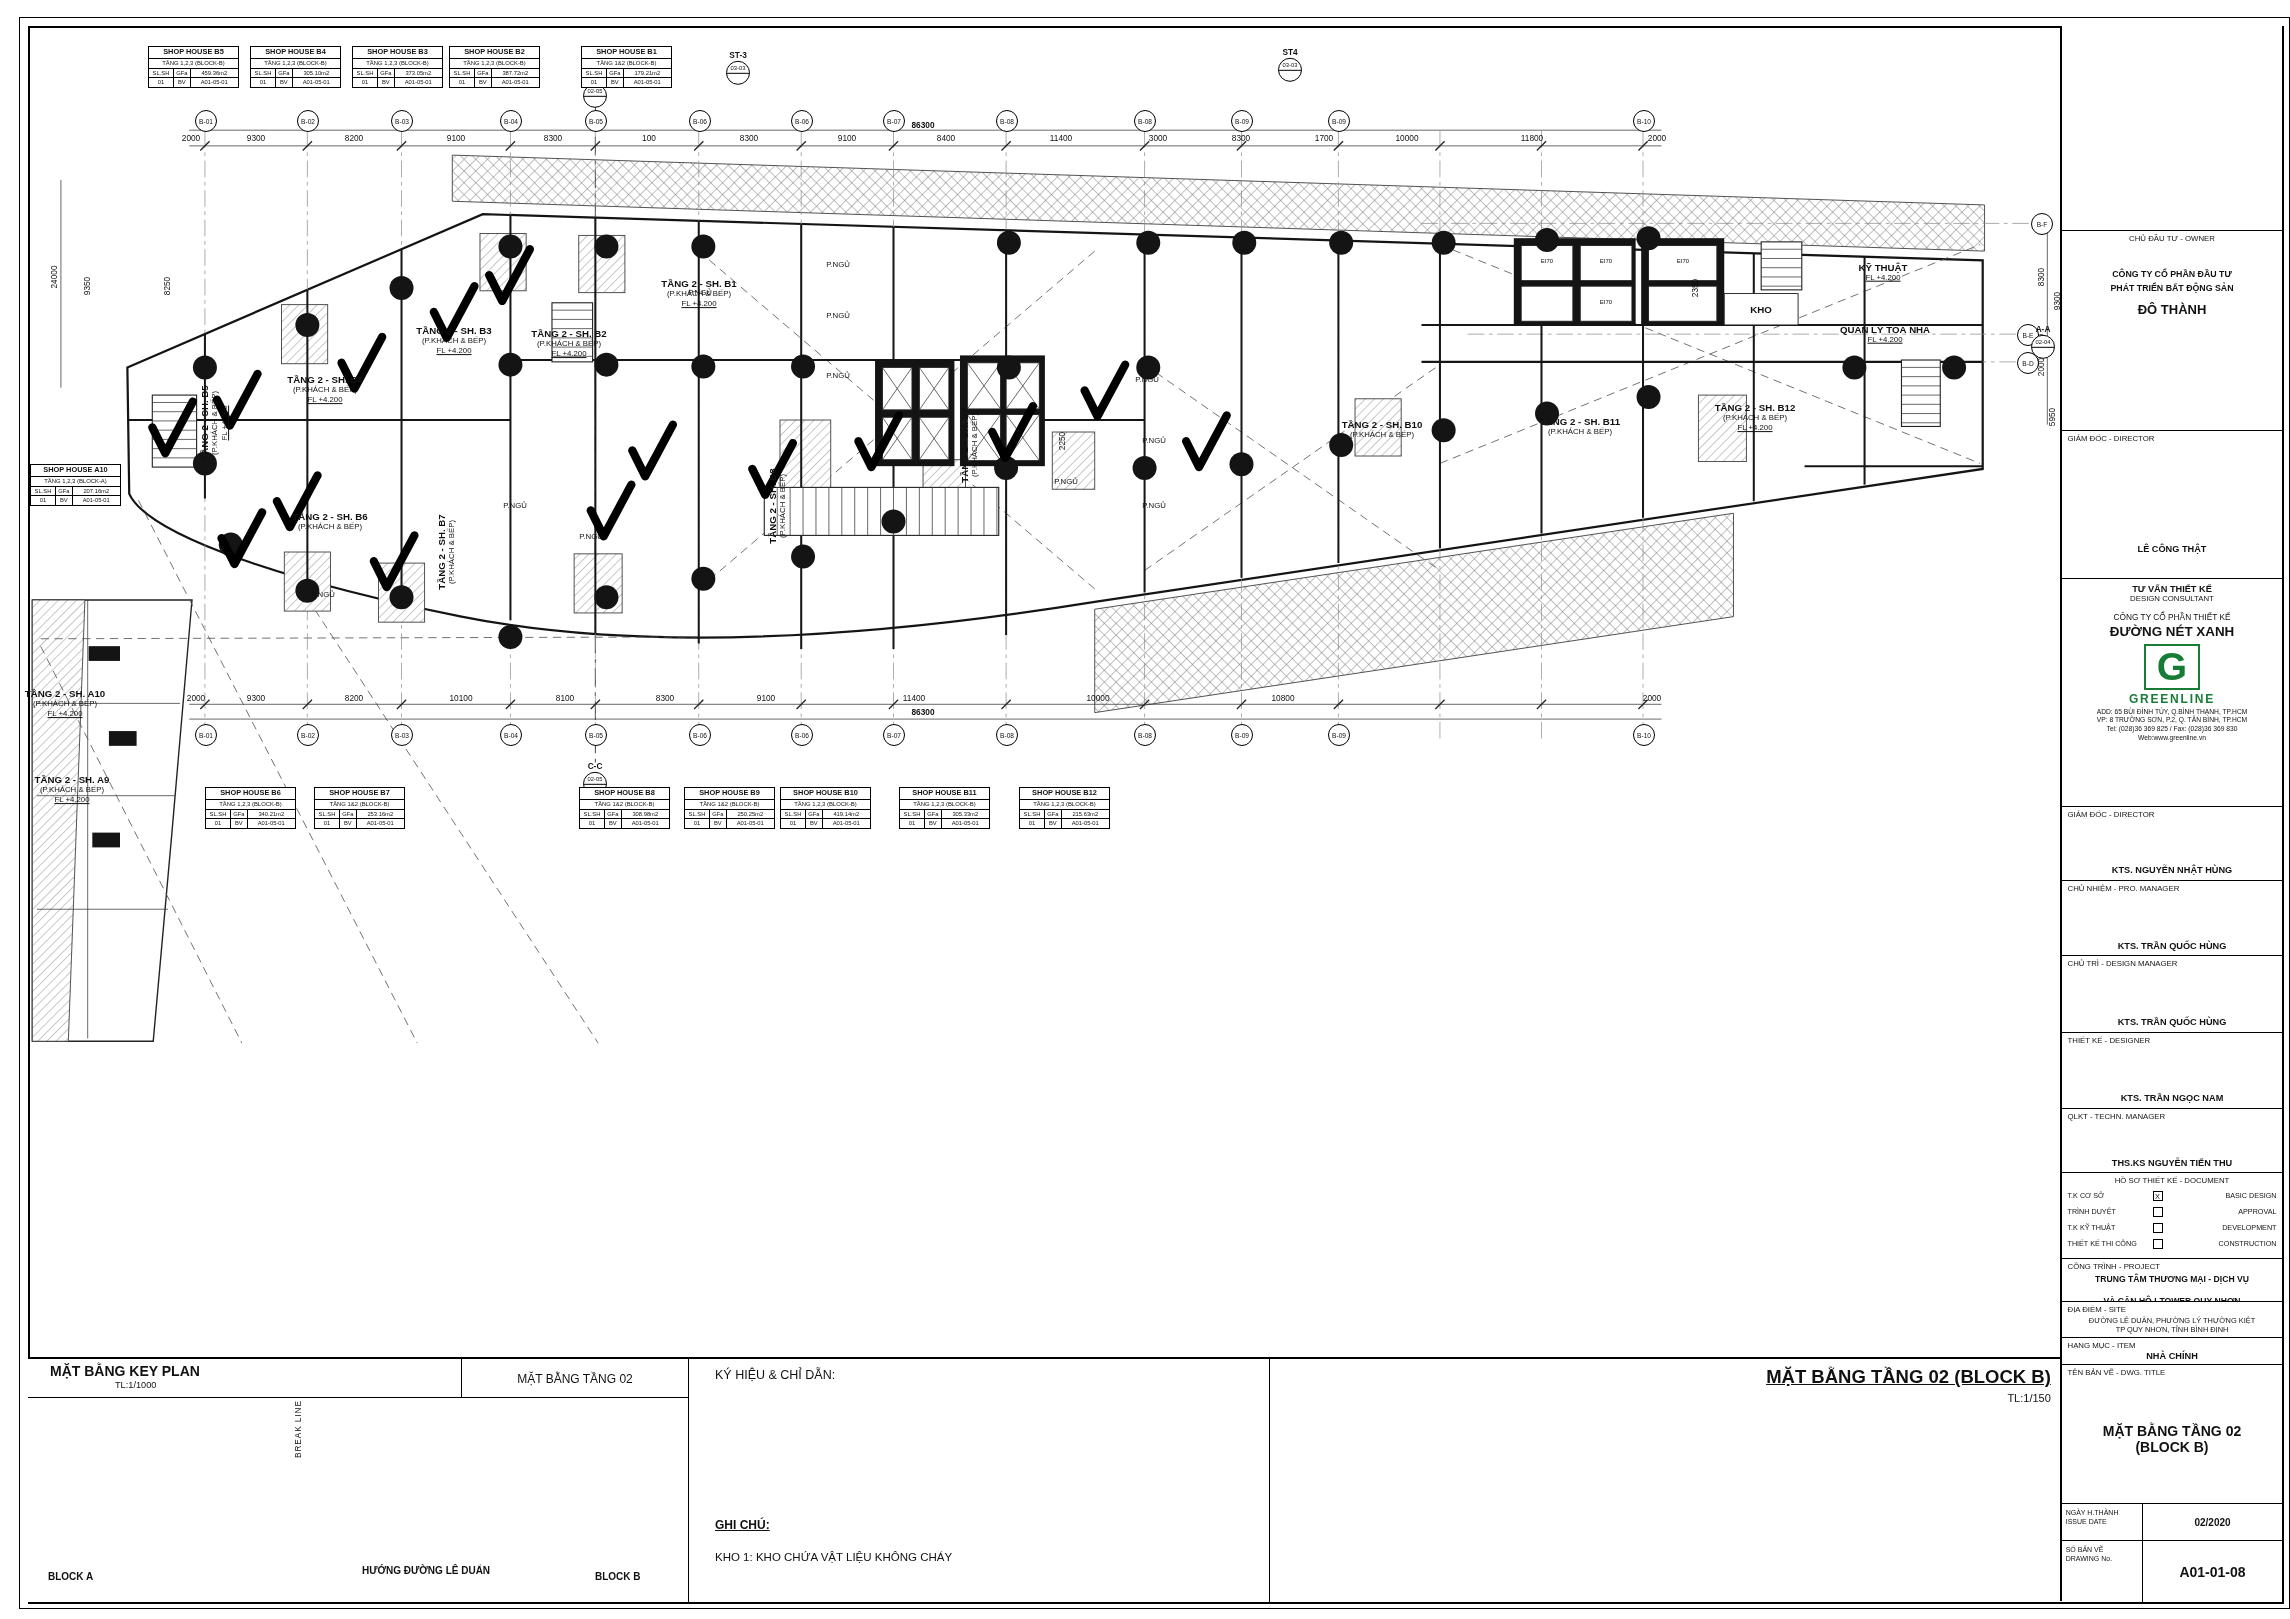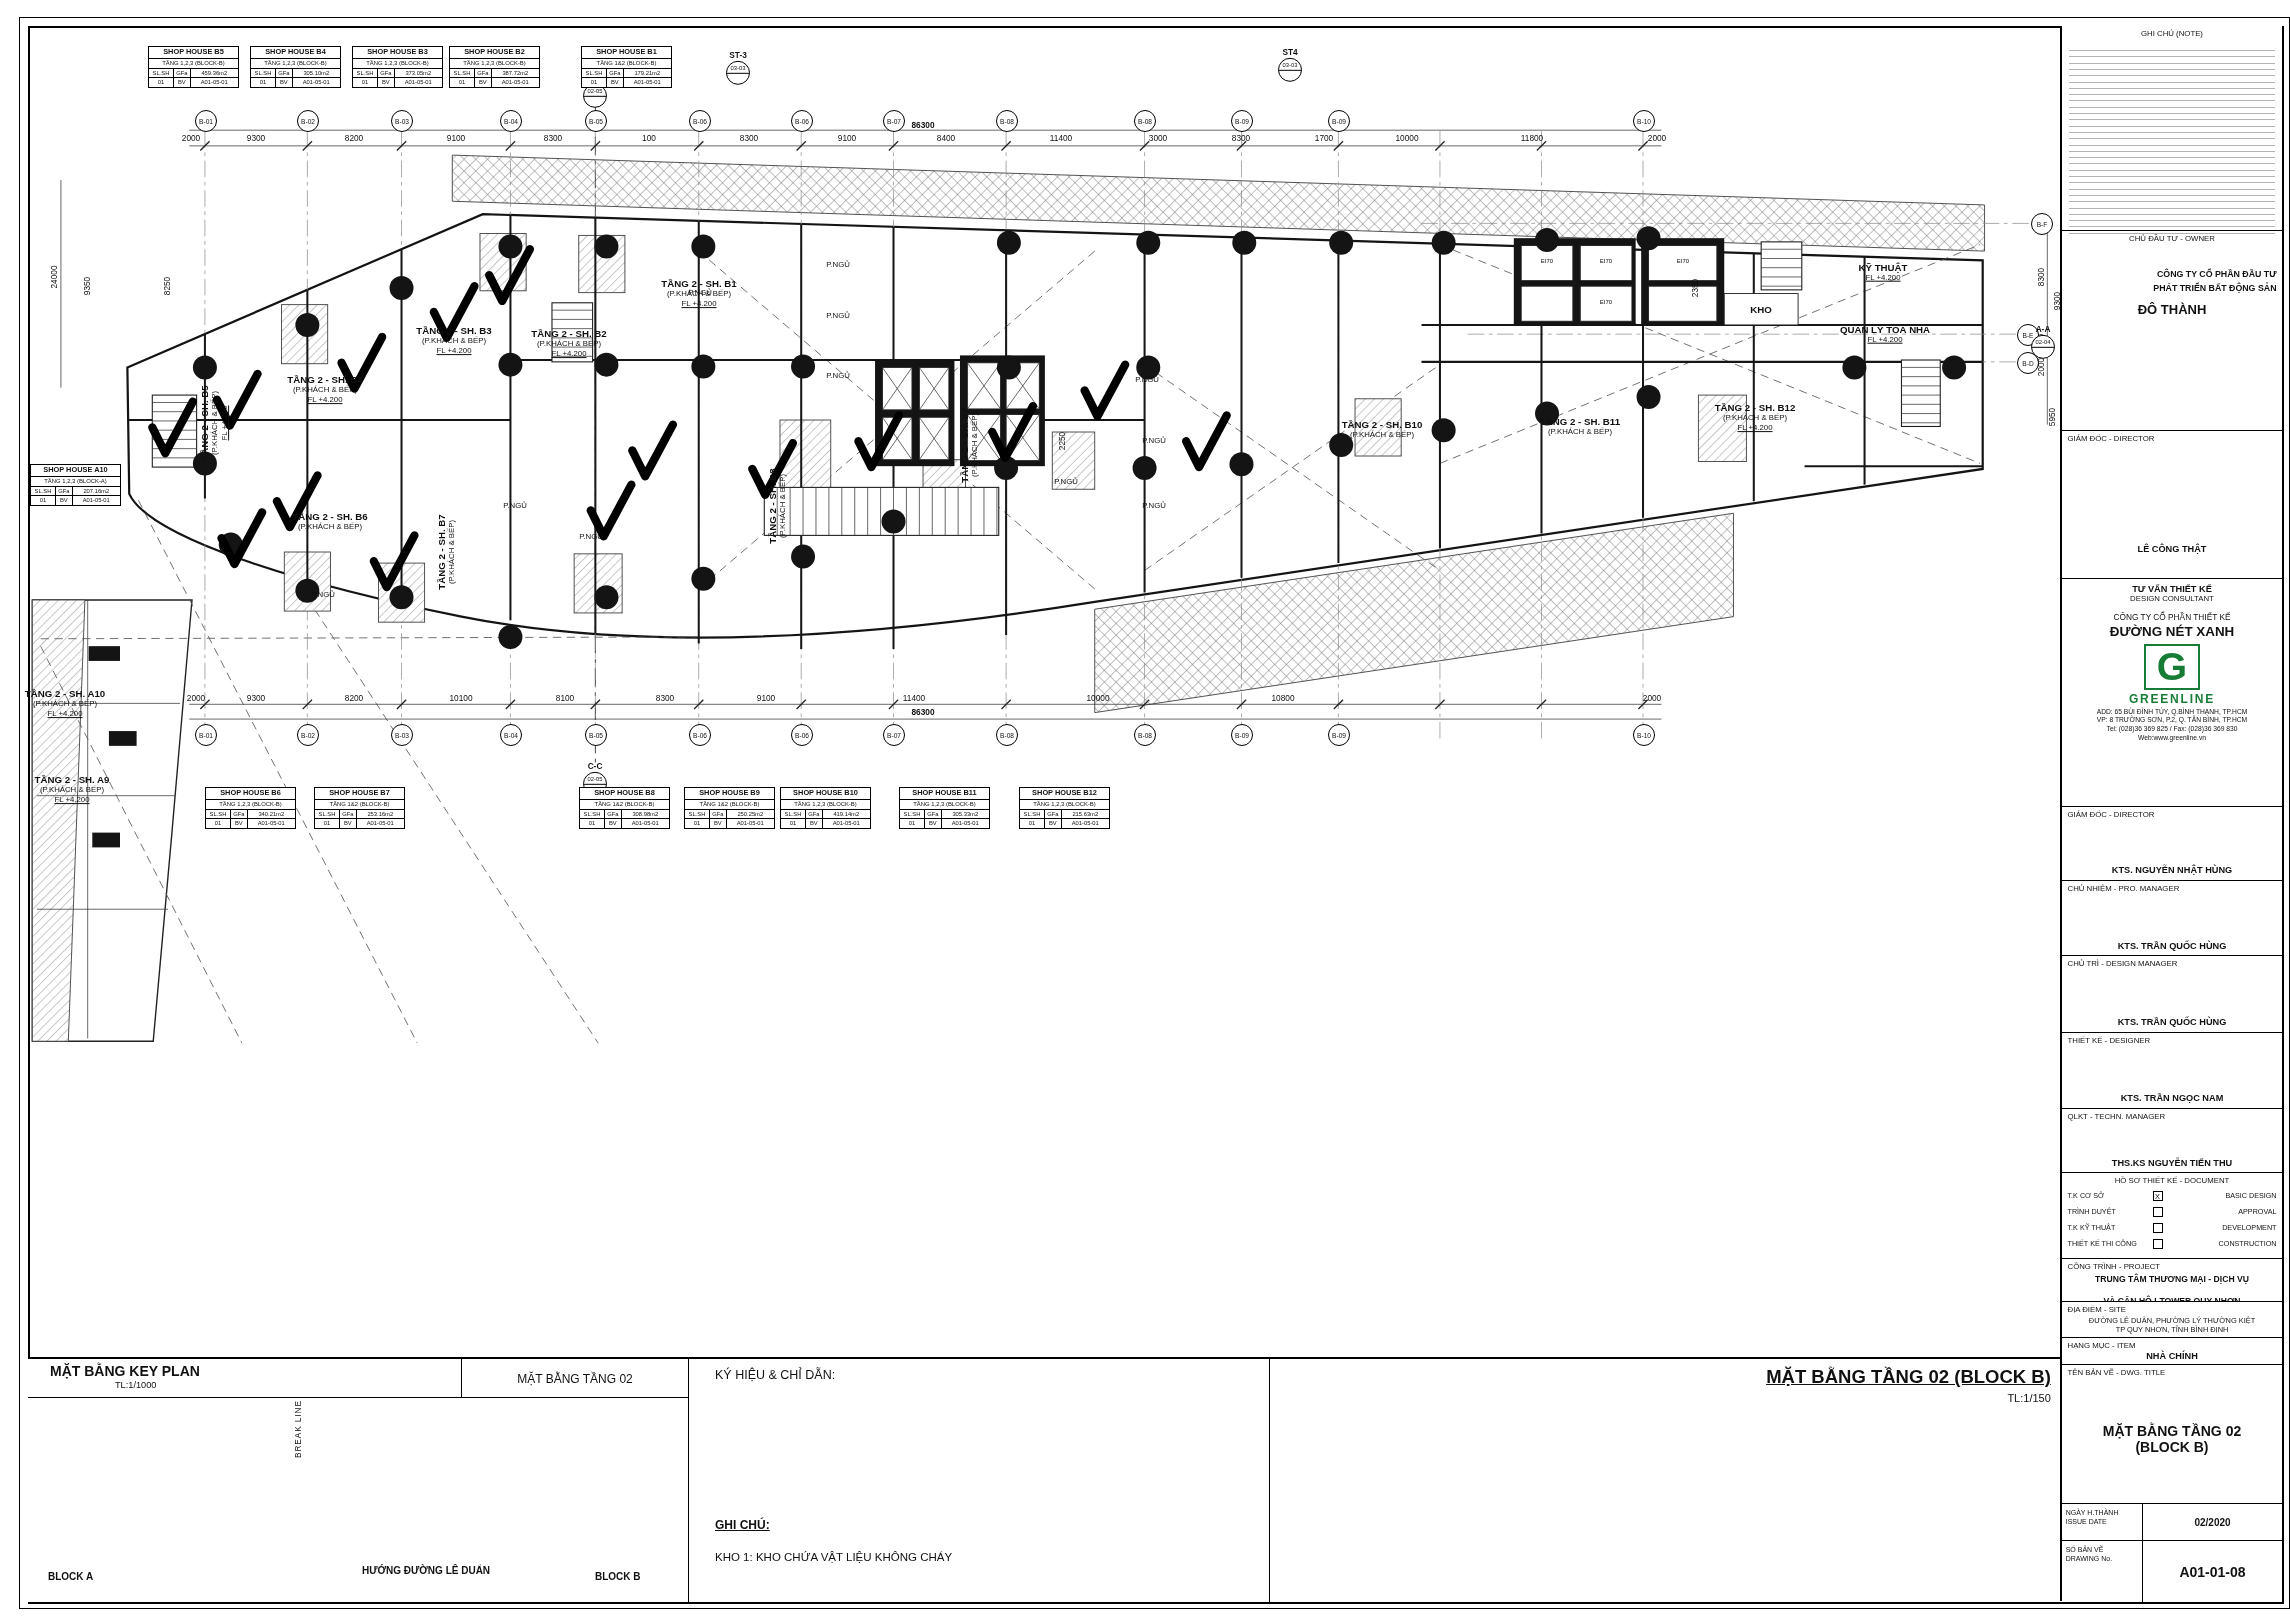--- a/index.html
+++ b/index.html
@@ -48,21 +48,21 @@
   .kpa{fill:#fff;stroke:#222;stroke-width:1.5}
   .kpb{stroke:#222;stroke-width:1.5}
   
   .tb{position:absolute;left:2060px;top:26px;width:222px;height:1575px;border-left:2.2px solid #000;background:#fff;box-sizing:border-box}
   .tbs{position:absolute;left:0;right:0;border-top:1.1px solid #000;box-sizing:border-box;padding:2.8px 5.5px;overflow:hidden}
   .tbs.nt{border-top:none}
   .tbh{font-size:7.8px}
   .c{text-align:center}
   .notelines{position:absolute;left:7.4px;right:7.4px;top:22px;bottom:7.4px;opacity:.75;
     background:repeating-linear-gradient(#fff 0 2px,#9a9a9a 2px 3px,#fff 3px 6.3px)}
-  .own1{font-size:8.8px;font-weight:bold;text-align:right;margin-top:4.6px}
+  .own1{font-size:8.8px;font-weight:bold;text-align:center;margin-top:4.6px}
   .own1a{margin-top:26px}
   .own2{font-size:13px;font-weight:bold;text-align:center;margin-top:8.3px}
   .pname{position:absolute;bottom:5.5px;left:0;right:0;text-align:center;font-weight:bold;font-size:9.2px}
   .ch1{font-size:9.2px;font-weight:bold;margin-top:1.8px}
   .ch2{font-size:7.8px}
   .cl1{font-size:8.3px;margin-top:9.2px}
   .cl2{font-size:13.4px;font-weight:bold;margin-top:1.8px}
   .logo{text-align:center;margin-top:5.5px}
   .gg{display:inline-block;font-size:39px;font-weight:bold;color:#177c36;line-height:42px;padding:0 11px;border:2.8px solid #177c36}
   .glt{font-size:12px;font-weight:bold;color:#177c36;letter-spacing:1.8px;margin-top:1.8px}
@@ -737,24 +737,20 @@
     </div>
   </div>
 
   <div class="kp-lbl" style="left:48px;top:1571px">BLOCK A</div>
   <div class="kp-lbl" style="left:595px;top:1571px">BLOCK B</div>
   <div class="kp-lbl" style="left:362px;top:1565px">HƯỚNG ĐƯỜNG LÊ DUẨN</div>
   <div class="kp-lbl" style="left:293px;top:1458px;transform:rotate(-90deg);transform-origin:left top;font-weight:normal;font-size:8.3px;letter-spacing:0.9px">BREAK LINE</div>
 
   <div class="tb">
 
-    <div class="tbs nt" style="top:0;height:220px">
-      <div class="tbh c">GHI CHÚ (NOTE)</div>
-      <div class="notelines"></div>
-    </div>
 
     <div class="tbs" style="top:204px;height:237px">
       <div class="tbh c">CHỦ ĐẦU TƯ - OWNER</div>
       <div class="own1 own1a">CÔNG TY CỔ PHẦN ĐẦU TƯ</div>
       <div class="own1">PHÁT TRIỂN BẤT ĐỘNG SẢN</div>
       <div class="own2">ĐÔ THÀNH</div>
     </div>
 
     <div class="tbs" style="top:404px;height:129px">
       <div class="tbh">GIÁM ĐỐC - DIRECTOR</div>

